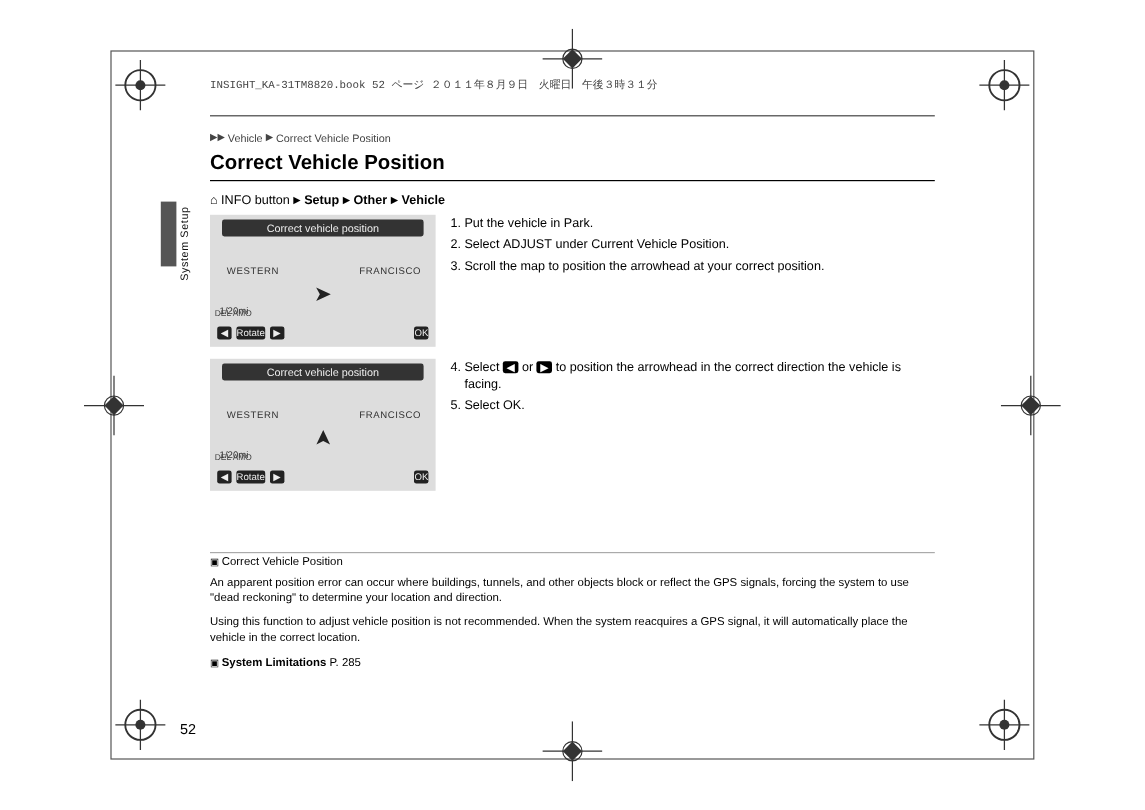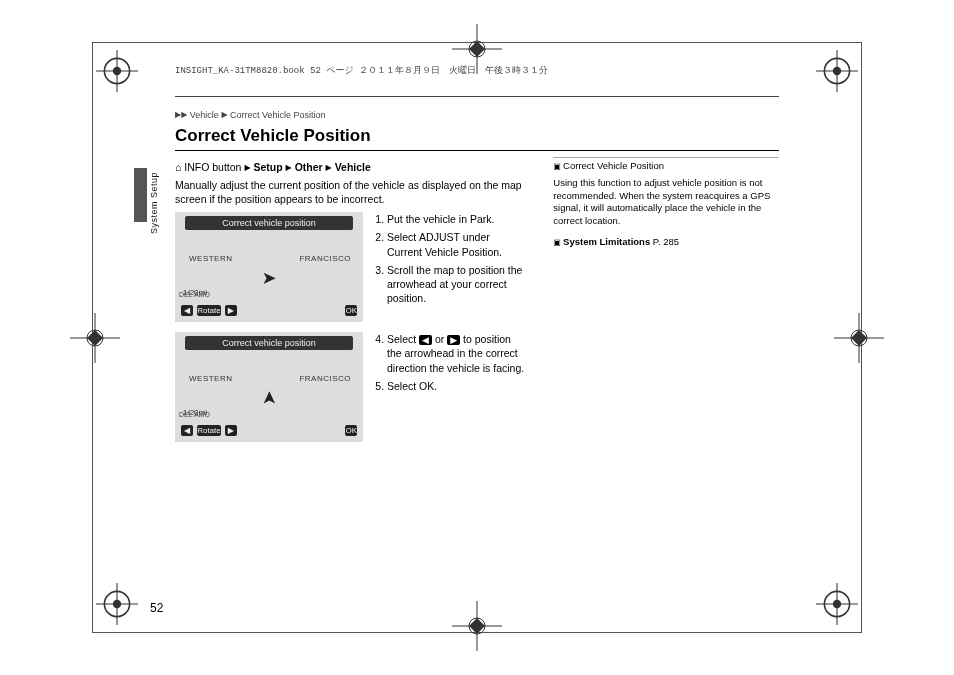--- a/index.html
+++ b/index.html
@@ -76,21 +76,22 @@
   h1.title {
     font-size: 17px;
     font-weight: bold;
     margin: 0 0 6px 0;
     padding-bottom: 4px;
     border-bottom: 1px solid #000;
   }
 
   .columns {
     display: flex;
-    gap: 28px;
+    gap: 41px;
+    flex-direction: column;
   }
   .col-left {
     flex: 0 0 58%;
   }
   .col-right {
     flex: 1;
     border-top: 1px solid #aaa;
     padding-top: 2px;
     font-size: 9.5px;
     line-height: 1.35;
@@ -267,21 +268,20 @@
         <span>⌂</span>
         <span>INFO button</span>
         <span class="play">▶</span>
         <span class="bold">Setup</span>
         <span class="play">▶</span>
         <span class="bold">Other</span>
         <span class="play">▶</span>
         <span class="bold">Vehicle</span>
       </div>
 
-      <div class="intro">Manually adjust the current position of the vehicle as displayed on the map screen if the position appears to be incorrect.</div>
 
       <div class="step-block">
         <div class="thumb">
           <div class="titlebar">Correct vehicle position</div>
           <div class="city l">WESTERN</div>
           <div class="city r">FRANCISCO</div>
           <div class="arrowhead">➤</div>
           <div class="vert">1/20mi</div>
           <div class="corner">DEL AMO</div>
           <div class="bottombar">
@@ -329,20 +329,21 @@
             </li>
           </ol>
         </div>
       </div>
 
     </div>
 
     <div class="col-right">
       <div class="right-title">Correct Vehicle Position</div>
       <div class="right-body">
+        <p>An apparent position error can occur where buildings, tunnels, and other objects block or reflect the GPS signals, forcing the system to use "dead reckoning" to determine your location and direction.</p>
         <p>Using this function to adjust vehicle position is not recommended. When the system reacquires a GPS signal, it will automatically place the vehicle in the correct location.</p>
         <div>
           <span class="link-ref">System Limitations</span><span> P. 285</span>
         </div>
       </div>
     </div>
   </div>
 </div>
 
 <div class="page-number">52</div>

